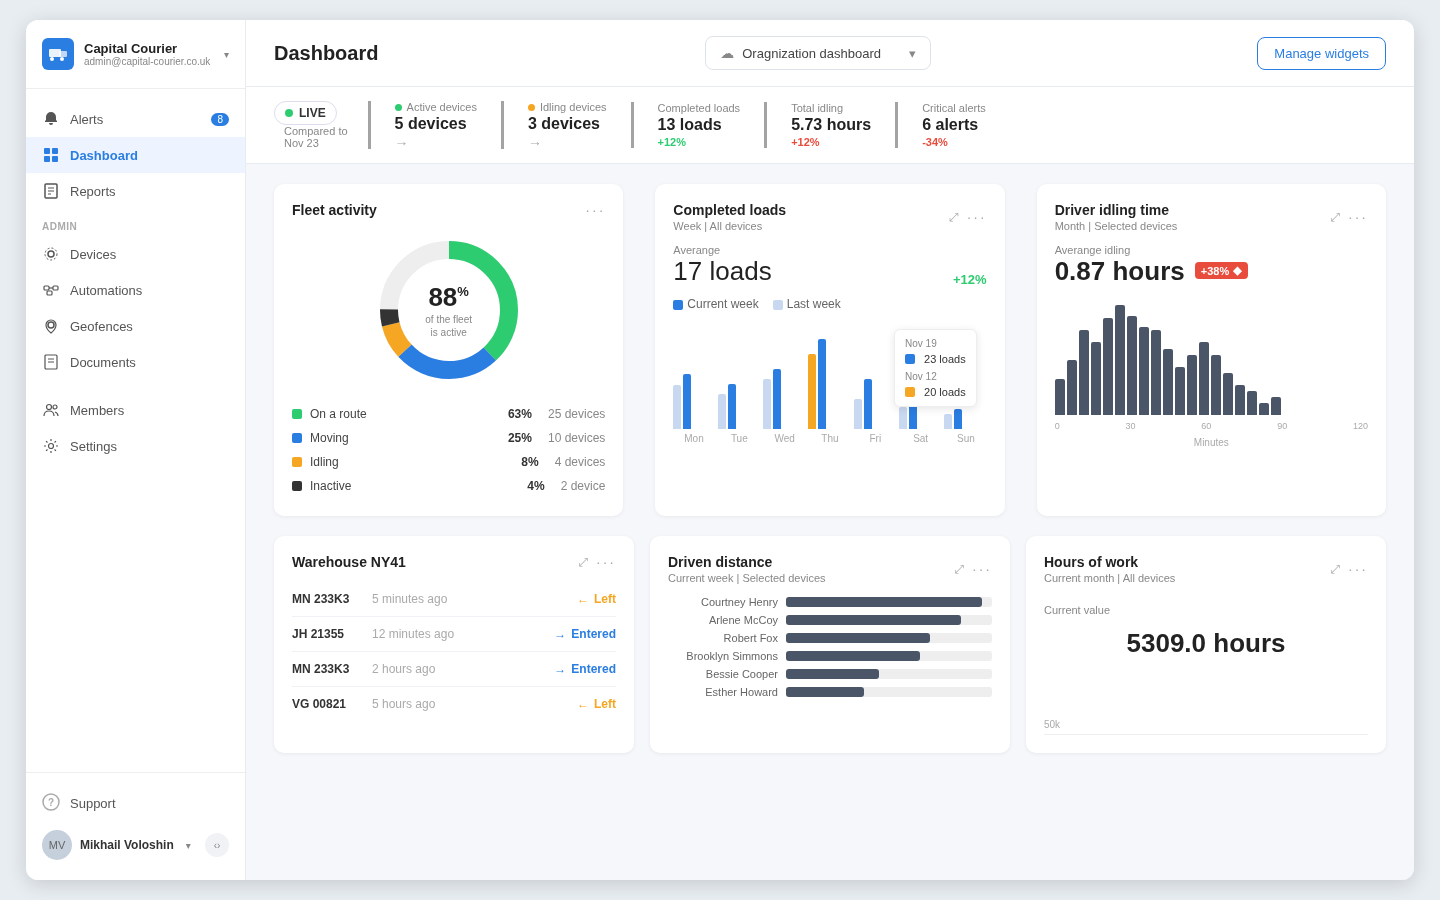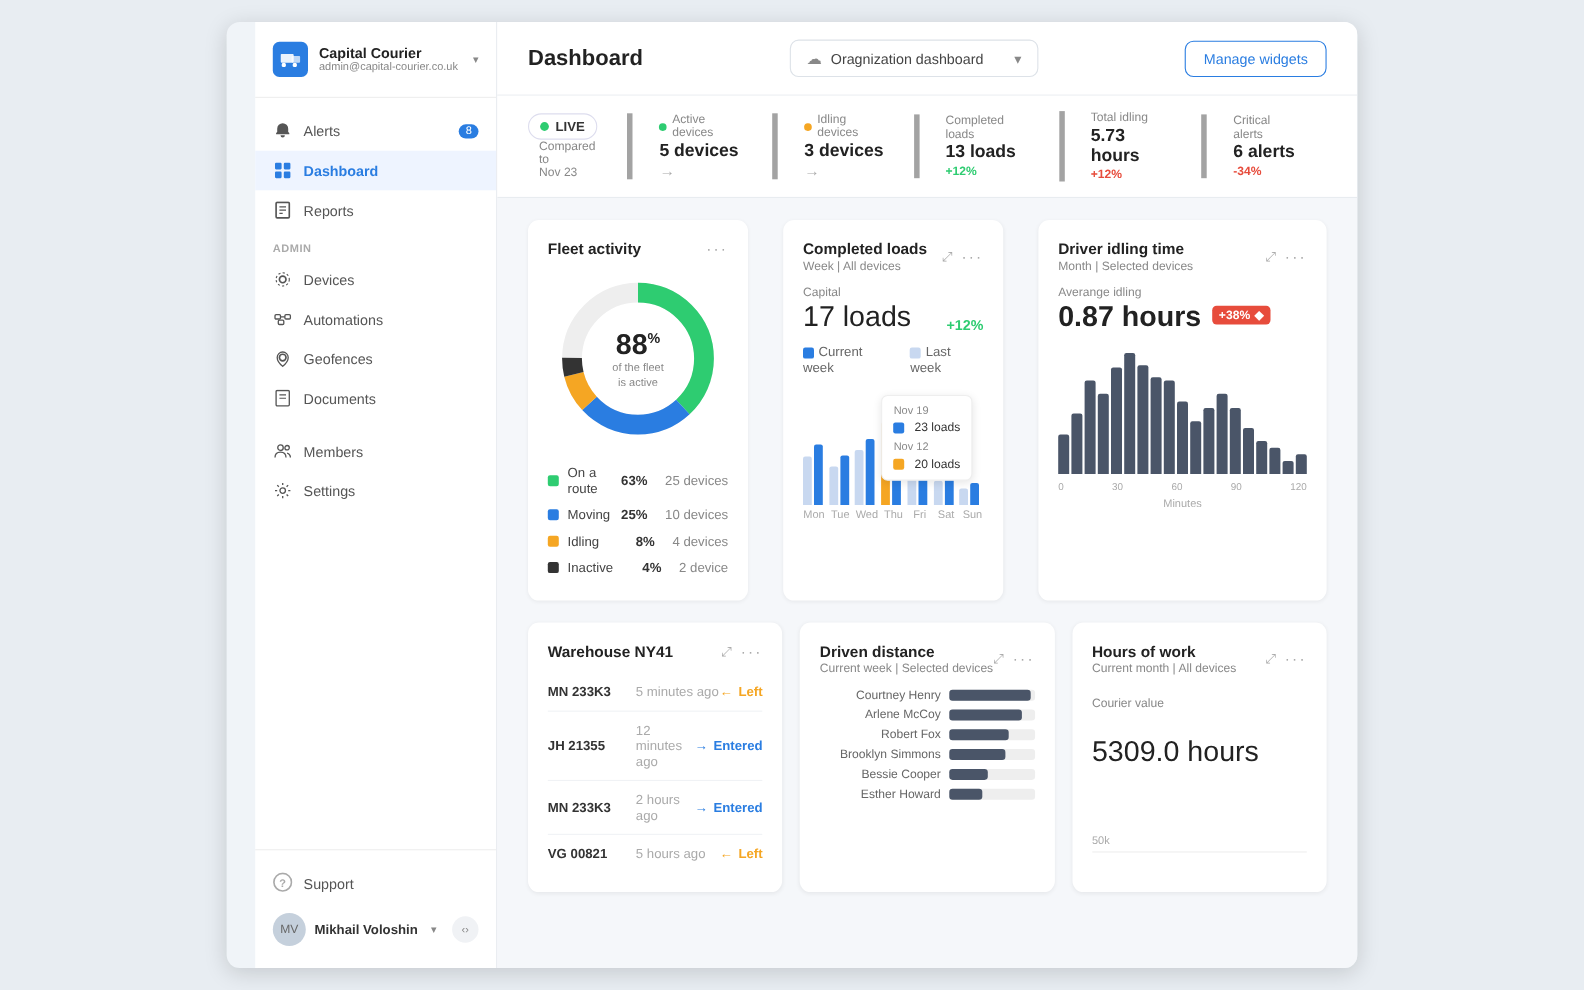--- a/index.html
+++ b/index.html
@@ -1,19 +1,19 @@
 <!DOCTYPE html>
 <html><head>
   <meta charset="utf-8">
   <style>
     * { box-sizing: border-box; margin: 0; padding: 0; }
     body { background: #e8edf2; font-family: -apple-system, BlinkMacSystemFont, 'Segoe UI', sans-serif; font-size: 13px; color: #333; }
 
     .app-wrapper { padding: 20px; display: flex; justify-content: center; }
-    .app-container { background: #f0f4f8; border-radius: 12px; overflow: hidden; display: flex; width: 1028px; min-height: 860px; box-shadow: 0 4px 20px rgba(0,0,0,0.15); padding-left: 26px; }
+    .app-container { background: #f0f4f8; border-radius: 12px; overflow: hidden; display: flex; width: 1388px; min-height: 860px; box-shadow: 0 4px 20px rgba(0,0,0,0.15); }
 
     
     .sidebar { width: 220px; background: #fff; display: flex; flex-direction: column; border-right: 1px solid #e8ecf0; flex-shrink: 0; }
     .sidebar-logo { padding: 18px 16px; display: flex; align-items: center; gap: 10px; border-bottom: 1px solid #eee; }
     .logo-icon { width: 32px; height: 32px; background: #2a7de1; border-radius: 6px; display: flex; align-items: center; justify-content: center; color: white; font-size: 14px; }
     .logo-text { font-size: 13px; font-weight: 600; color: #222; }
     .logo-subtitle { font-size: 10px; color: #888; }
     .logo-chevron { margin-left: auto; color: #888; font-size: 10px; }
 
     .sidebar-nav { padding: 12px 0; flex: 1; }
@@ -39,21 +39,21 @@
     .header-center { margin-left: auto; margin-right: auto; }
     .dashboard-select { display: flex; align-items: center; gap: 8px; border: 1px solid #dde2e8; border-radius: 8px; padding: 8px 14px; cursor: pointer; color: #444; font-size: 13px; background: #fff; }
     .dashboard-select .cloud-icon { color: #888; font-size: 14px; }
     .manage-btn { border: 1px solid #2a7de1; color: #2a7de1; background: #fff; border-radius: 8px; padding: 8px 16px; font-size: 13px; cursor: pointer; font-weight: 500; }
 
     
     .stats-bar { background: #fff; padding: 14px 28px; display: flex; align-items: center; gap: 0; border-bottom: 1px solid #e8ecf0; }
     .live-badge { display: flex; align-items: center; gap: 6px; font-size: 12px; font-weight: 600; color: #333; border: 1px solid #dde; border-radius: 12px; padding: 4px 10px; }
     .live-dot { width: 8px; height: 8px; background: #2ecc71; border-radius: 50%; }
     .stats-compared { font-size: 11px; color: #888; margin-left: 10px; }
-    .stat-item { display: flex; flex-direction: column; padding: 0 24px; border-left: 5px solid #a3a3a3; }
+    .stat-item { display: flex; flex-direction: column; padding: 0 24px; border-left: 3px solid #a3a3a3; }
     .stat-label { font-size: 11px; color: #888; display: flex; align-items: center; gap: 5px; }
     .stat-dot { width: 7px; height: 7px; border-radius: 50%; }
     .stat-dot.active { background: #2ecc71; }
     .stat-dot.idling { background: #f5a623; }
     .stat-value { font-size: 16px; font-weight: 700; color: #222; margin-top: 2px; }
     .stat-arrow { font-size: 14px; color: #aaa; }
     .stat-change { font-size: 11px; font-weight: 600; margin-top: 2px; }
     .stat-change.positive { color: #2ecc71; }
     .stat-change.negative { color: #e74c3c; }
 
@@ -119,21 +119,21 @@
     .w-status.entered { color: #2a7de1; }
 
     
     .h-bars { display: flex; flex-direction: column; gap: 6px; margin-top: 8px; }
     .h-bar-row { display: flex; align-items: center; gap: 8px; }
     .h-bar-name { font-size: 11px; color: #666; width: 110px; text-align: right; flex-shrink: 0; }
     .h-bar-track { flex: 1; background: #eee; border-radius: 3px; height: 10px; }
     .h-bar-fill { height: 100%; background: #4a5568; border-radius: 3px; }
 
     
-    .hours-value { font-size: 26px; font-weight: 400; color: #222; margin-top: 22px; }
+    .hours-value { font-size: 26px; font-weight: 700; color: #222; margin-top: 12px; text-align: center; }
     .hours-label { font-size: 11px; color: #888; }
 
     .row-2 { padding: 0 28px 20px; display: grid; grid-template-columns: 1fr 1fr 1fr; gap: 16px; }
   </style>
 </head>
 <body>
 
 <div class="app-wrapper">
   <div class="app-container">
 
@@ -404,21 +404,21 @@
               <div class="card-subtitle">Week | All devices</div>
             </div>
             <div class="card-menu">
               <span class="expand-icon">⤢</span>
               <span class="dots-btn">···</span>
             </div>
           </div>
 
           <div class="avg-row">
             <div>
-              <div class="avg-label">Capital</div>
+              <div class="avg-label">Averange</div>
               <div class="avg-value">17 loads</div>
             </div>
             <div class="avg-change">+12%</div>
           </div>
 
           <div class="chart-legend">
             <span><span class="legend-sq" style="background:#2a7de1"></span><span>Current week</span></span>
             <span><span class="legend-sq" style="background:#c8d8f0"></span><span>Last week</span></span>
           </div>
 
@@ -648,21 +648,21 @@
             <div>
               <span class="card-title">Hours of work</span>
               <div class="card-subtitle">Current month | All devices</div>
             </div>
             <div class="card-menu">
               <span class="expand-icon">⤢</span>
               <span class="dots-btn">···</span>
             </div>
           </div>
           <div style="margin-top:20px">
-            <div class="hours-label">Courier value</div>
+            <div class="hours-label">Current value</div>
             <div class="hours-value">5309.0 hours</div>
             <div style="margin-top:60px;font-size:10px;color:#aaa">50k</div>
             <div style="width:100%;height:1px;background:#eee;margin-top:4px"></div>
           </div>
         </div>
       </div>
 
     </div>
   </div>
 </div>

